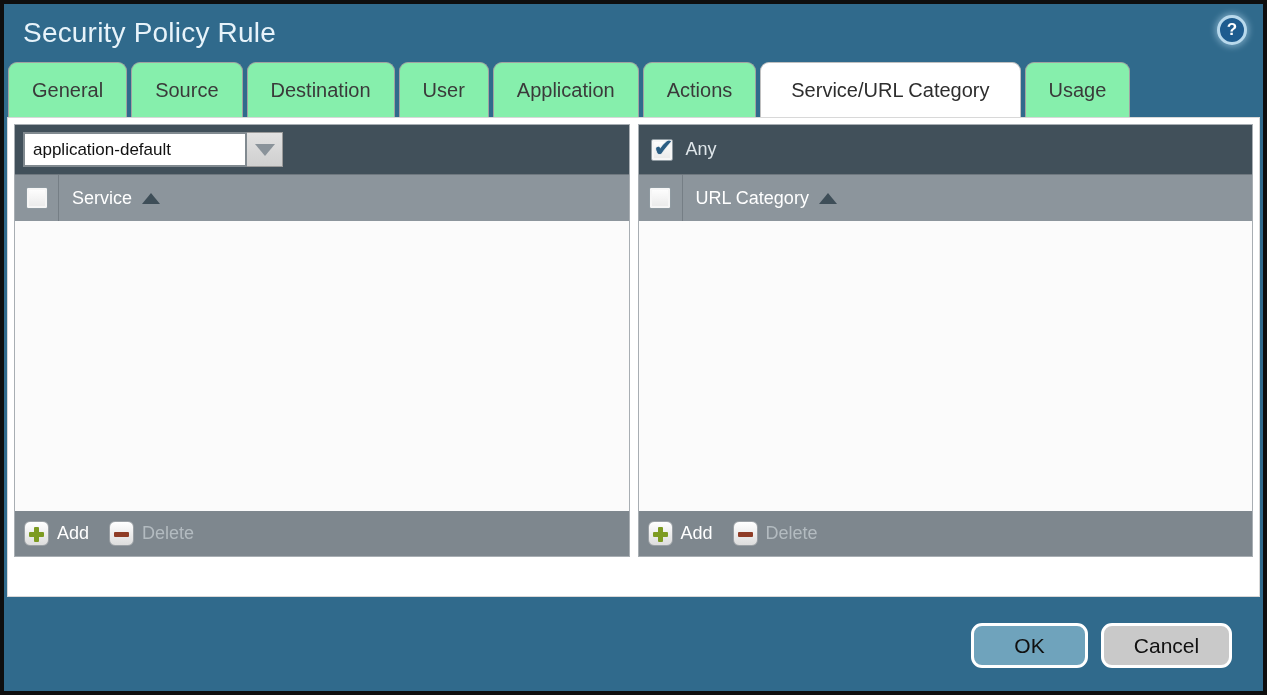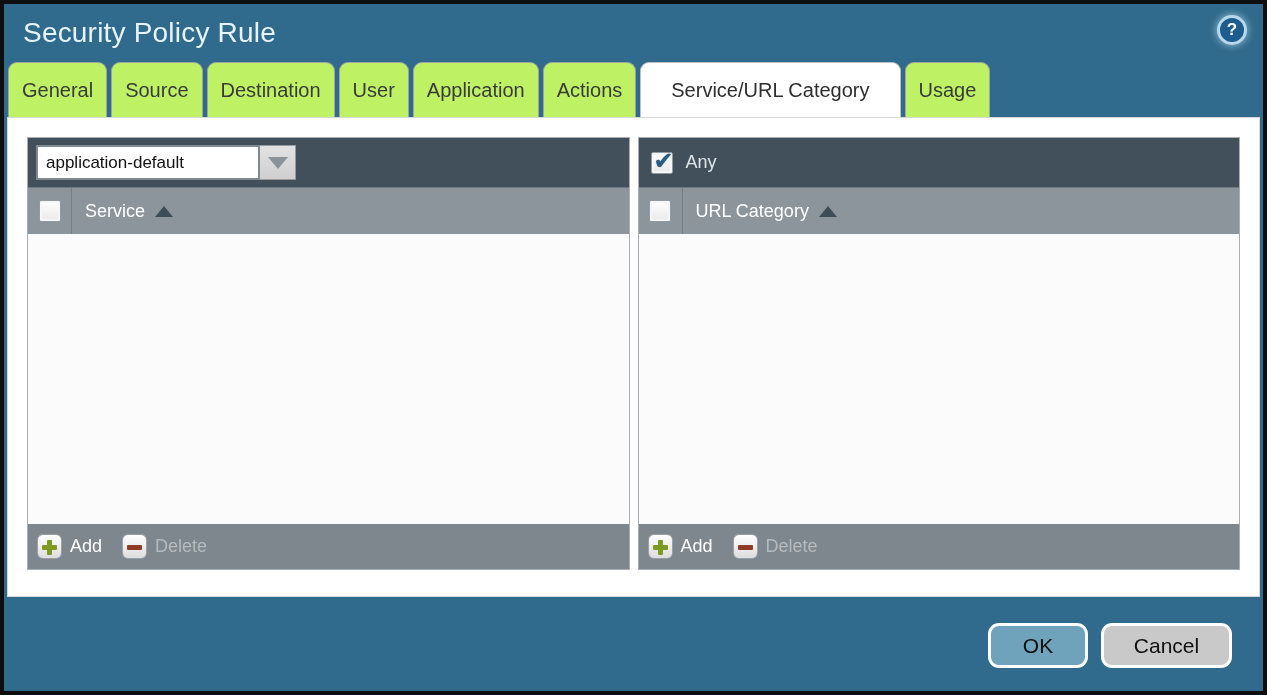--- a/index.html
+++ b/index.html
@@ -42,45 +42,45 @@
   
   .tabs {
     height: 55px;
     display: flex;
     align-items: flex-end;
     padding-left: 4px;
     gap: 4px;
   }
   .tab {
     height: 55px;
-    background: #bef264;
+    background: #86efac;
     border: 1px solid #a2a2a2;
     border-bottom: none;
     border-radius: 9px 9px 0 0;
     display: flex; align-items: center; justify-content: center;
-    padding: 0 13px;
+    padding: 0 23px;
     font-size: 20px;
     color: #3a3a3a;
     cursor: pointer;
     white-space: nowrap;
   }
   .tab.active {
     background: #ffffff;
     border-color: #c0c0c0;
     color: #2e2e2e;
     padding: 0 30px;
   }
 
   
   .sheet {
     margin: 0 3px;
     height: 480px;
     background: #ffffff;
     border: 1px solid #d8d8d8;
-    padding: 19px;
+    padding: 6px;
     display: flex;
     gap: 8px;
   }
 
   .panel {
     flex: 1;
     height: 433px;
     border: 1px solid #a8aeb3;
     display: flex; flex-direction: column;
     background: #fbfbfb;
@@ -206,21 +206,21 @@
   .btn {
     height: 45px;
     border-radius: 11px;
     border: 3px solid #ffffff;
     font-size: 21px;
     color: #101010;
     display: flex; align-items: center; justify-content: center;
     cursor: pointer;
     font-family: "Liberation Sans", sans-serif;
   }
-  .btn-ok { width: 100px; background: #6fa3bc; }
+  .btn-ok { width: 117px; background: #6fa3bc; }
   .btn-cancel { width: 131px; background: #c9c9c9; }
 </style>
 </head>
 <body>
 
 <div class="dialog">
 
   <div class="titlebar">
     <span class="title">Security Policy Rule</span>
     <div class="help-icon">?</div>

